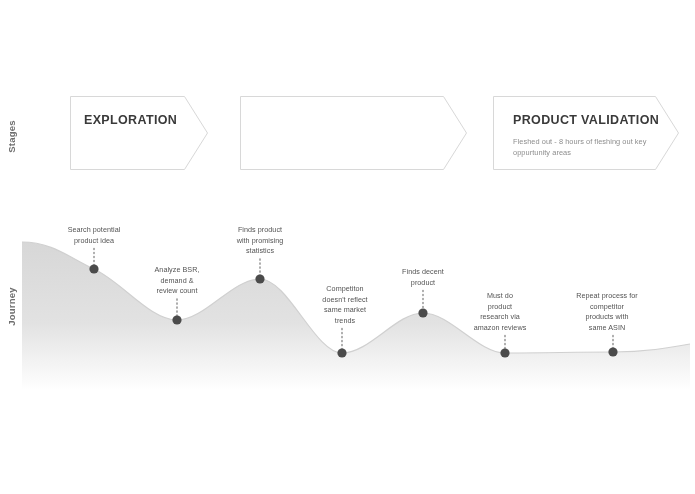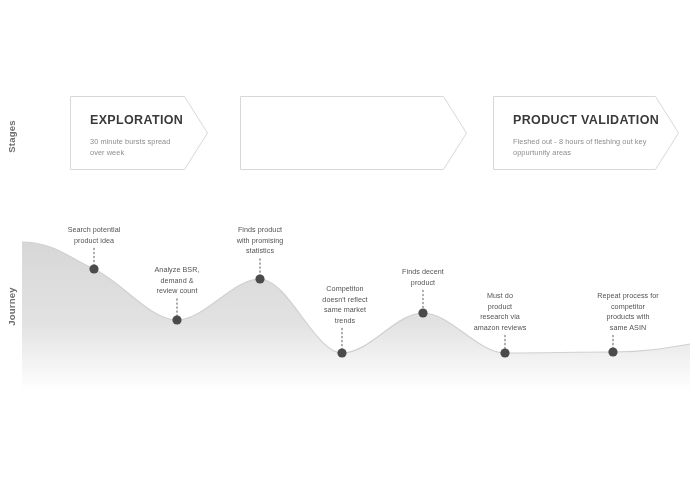--- a/index.html
+++ b/index.html
@@ -90,25 +90,23 @@
 <div class="vlabel" id="stages-axis-label">Stages</div>
 
 <div class="vlabel" id="journey-axis-label">Journey</div>
 
 <svg id="stage-shapes" viewBox="0 0 695 200" width="695" height="200">
   <path d="M70.5,96.5 L184.5,96.5 L207.5,133 L184.5,169.5 L70.5,169.5 Z" fill="#ffffff" stroke="#d8d8d8" stroke-width="1"></path>
   <path d="M240.5,96.5 L443.5,96.5 L466.5,133 L443.5,169.5 L240.5,169.5 Z" fill="#ffffff" stroke="#d8d8d8" stroke-width="1"></path>
   <path d="M493.5,96.5 L655.5,96.5 L678.5,133 L655.5,169.5 L493.5,169.5 Z" fill="#ffffff" stroke="#d8d8d8" stroke-width="1"></path>
 </svg>
 
-<div class="stage" id="stage-1" style="left:70px; width:138px;text-decoration:underline;">
+<div class="stage" id="stage-1" style="left:64px; width:138px;text-decoration:underline;">
   <div class="stage-text">
     <div class="stage-title">EXPLORATION</div>
-    <div class="stage-desc">30 minute bursts spread
-over week</div>
   </div>
 </div>
 
 <div class="stage" id="stage-2" style="left:240px; width:227px;">
   <div class="stage-text">
   </div>
 </div>
 
 <div class="stage" id="stage-3" style="left:493px; width:186px;padding-left:32px;">
   <div class="stage-text">
@@ -160,17 +158,17 @@
     <div class="point-label" style="left: 285px; top: 284px; width: 120px;">Competiton
 doesn't reflect
 same market
 trends</div>
     <div class="point-label" style="left: 363px; top: 267px; width: 120px;">Finds decent
 product</div>
     <div class="point-label" style="left: 440px; top: 291px; width: 120px;">Must do
 product
 research via
 amazon reviews</div>
-    <div class="point-label" style="left: 568px; top: 291px; width: 120px;">Repeat process for
+    <div class="point-label" style="left: 547px; top: 291px; width: 120px;">Repeat process for
 competitor
 products with
 same ASIN</div>
   </div>
 
 </body></html>

